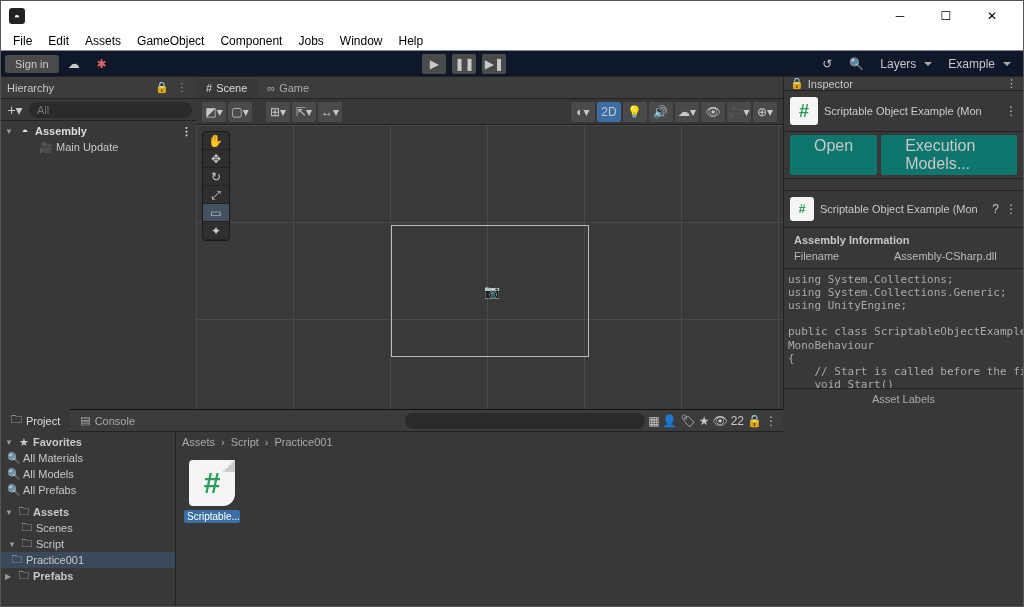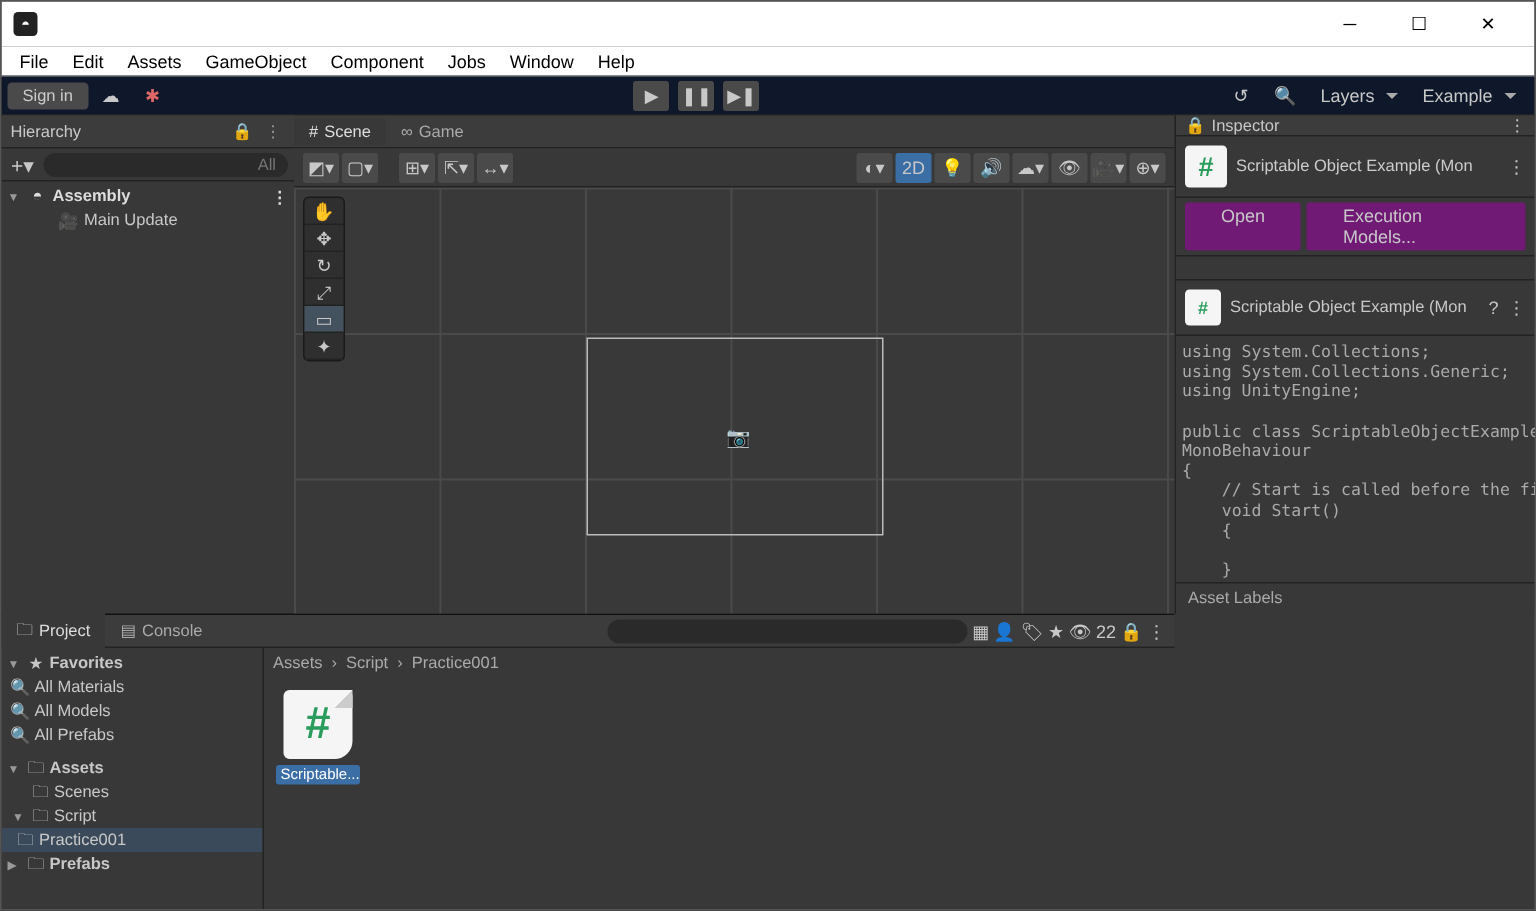--- a/index.html
+++ b/index.html
@@ -26,21 +26,21 @@
   .main { flex:1; display:flex; min-height:0;}
   .col-left { width:195px; display:flex; flex-direction:column; background:#383838;}
   .col-center { flex:1; display:flex; flex-direction:column;}
   .col-right { width:240px; display:flex; flex-direction:column; background:#383838; border-left:1px solid #222;}
   
   .panel-header { height:22px; background:#3c3c3c; border-bottom:1px solid #222; display:flex; align-items:center; padding:0 6px; gap:4px; font-size:11px;}
   .panel-header .title { flex:1; display:flex; gap:4px; align-items:flex-end;}
   .panel-header .ricon { width:16px;height:16px;display:flex;align-items:center;justify-content:center;color:#999;}
   .hierarchy-toolbar { height:22px; display:flex; align-items:center; padding:0 4px; gap:4px; border-bottom:1px solid #222;}
   .hierarchy-toolbar .plus { width:20px;display:flex;align-items:center;justify-content:center;font-size:14px;}
-  .hierarchy-toolbar input { flex:1; background:#2a2a2a; border:none; border-radius:10px; padding:2px 8px; color:#999; font-size:11px;text-align:right;}
+  .hierarchy-toolbar input { flex:1; background:#2a2a2a; border:none; border-radius:10px; padding:2px 8px; color:#999; font-size:11px;}
   .tree { flex:1; padding:2px 0; overflow:auto;}
   .tree .row { display:flex; align-items:center; height:16px; padding:0 4px; font-size:11px; gap:3px;}
   .tree .row.scene { font-weight:bold; color:#ddd;}
   .tree .indent { width:14px;}
   .tree .caret { width:10px; font-size:8px; color:#999;}
   .tree .obj-icon { width:14px;height:14px;display:flex;align-items:center;justify-content:center;}
   
   .scene-tabs { height:22px; background:#3c3c3c; border-bottom:1px solid #222; display:flex; align-items:center;}
   .scene-tabs .tab { padding:3px 10px; font-size:11px; color:#aaa; display:flex;align-items:center;gap:4px;}
   .scene-tabs .tab.active { background:#383838; color:#ddd;}
@@ -78,30 +78,30 @@
   .ptree .row { display:flex;align-items:center;height:16px;padding:0 4px;font-size:11px;gap:3px;}
   .ptree .row.selected { background:#3a4a5a;}
   .ptree .caret { width:10px; font-size:8px; color:#999;}
   .ptree .ficon { width:12px;height:12px;display:inline-flex;align-items:center;justify-content:center;}
   
   .insp-header { height:22px; background:#3c3c3c; border-bottom:1px solid #222; display:flex; align-items:center; padding:0 6px; font-size:11px; gap:4px;}
   .insp-obj { display:flex; align-items:center; gap:6px; padding:6px; border-bottom:1px solid #222;}
   .insp-obj .thumb { width:28px;height:28px;background:#f5f5f5;border-radius:3px;display:flex;align-items:center;justify-content:center;color:#2a9d5d;font-size:18px;font-weight:bold;position:relative;}
   .insp-obj .name { flex:1; font-size:11px; color:#ccc; overflow:hidden;white-space:nowrap;}
   .insp-buttons { display:flex; justify-content:flex-end; gap:4px; padding:3px 6px; border-bottom:1px solid #222;}
-  .insp-buttons .b { background:#701a75; padding:2px 24px; font-size:12px; border-radius:2px;}
+  .insp-buttons .b { background:#0f766e; padding:2px 24px; font-size:16px; border-radius:2px;}
   .insp-spacer { height:24px;}
   .insp-section { padding:4px 8px; font-size:11px; color:#aaa;}
   .insp-imported { display:flex;align-items:center;gap:6px;padding:6px;border-bottom:1px solid #222;border-top:1px solid #222;}
   .insp-assembly { padding:6px 10px; border-bottom:1px solid #222;}
   .insp-assembly .hdr { font-weight:bold; font-size:11px; margin-bottom:4px;}
   .insp-assembly .kv { display:flex; font-size:11px; color:#bbb;}
   .insp-assembly .kv .k { width:100px;}
   .code { font-family:Consolas,monospace; font-size:11px; color:#aaa; padding:4px 4px; white-space:pre; line-height:1.2; overflow:auto;}
-  .insp-footer { margin-top:auto; border-top:1px solid #222; padding:4px 8px; font-size:11px; color:#aaa;}
+  .insp-footer { margin-top:auto; border-top:1px solid #222; padding:4px 8px; font-size:11px; color:#aaa;text-align:center;}
   .chevron::after { content:""; display:inline-block; border:4px solid transparent; border-top-color:#aaa; transform:translateY(2px); margin-left:4px;}
 </style>
 </head>
 <body>
 
 <div class="titlebar">
   <div class="title">
     <span class="app-icon">◓</span>
   </div>
   <div class="ctrls">
@@ -244,20 +244,27 @@
           <div class="b">Open</div>
           <div class="b">Execution Models...</div>
         </div>
         <div class="insp-spacer"></div>
         <div class="insp-imported">
           <div class="thumb" style="width:24px;height:24px;background:#f5f5f5;border-radius:3px;display:flex;align-items:center;justify-content:center;color:#2a9d5d;font-weight:bold;">#</div>
           <div class="name" style="flex:1;font-size:11px;overflow:hidden;white-space:nowrap;">Scriptable Object Example (Mon</div>
           <span>?</span>
           <span>⋮</span>
         </div>
+        <div class="insp-assembly">
+          <div class="hdr">Assembly Information</div>
+          <div class="kv">
+            <div class="k">Filename</div>
+            <div>Assembly-CSharp.dll</div>
+          </div>
+        </div>
         <div class="code">using System.Collections;
 using System.Collections.Generic;
 using UnityEngine;
 
 public class ScriptableObjectExample :
 MonoBehaviour
 {
     // Start is called before the first frame update
     void Start()
     {

